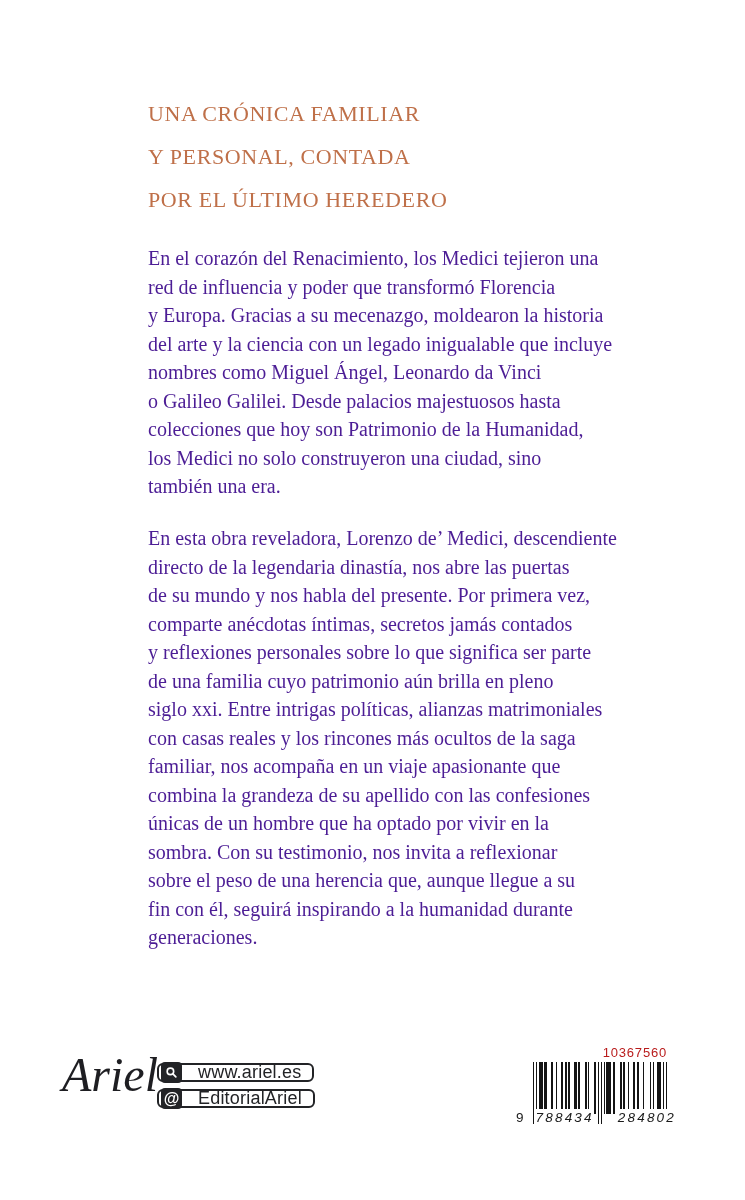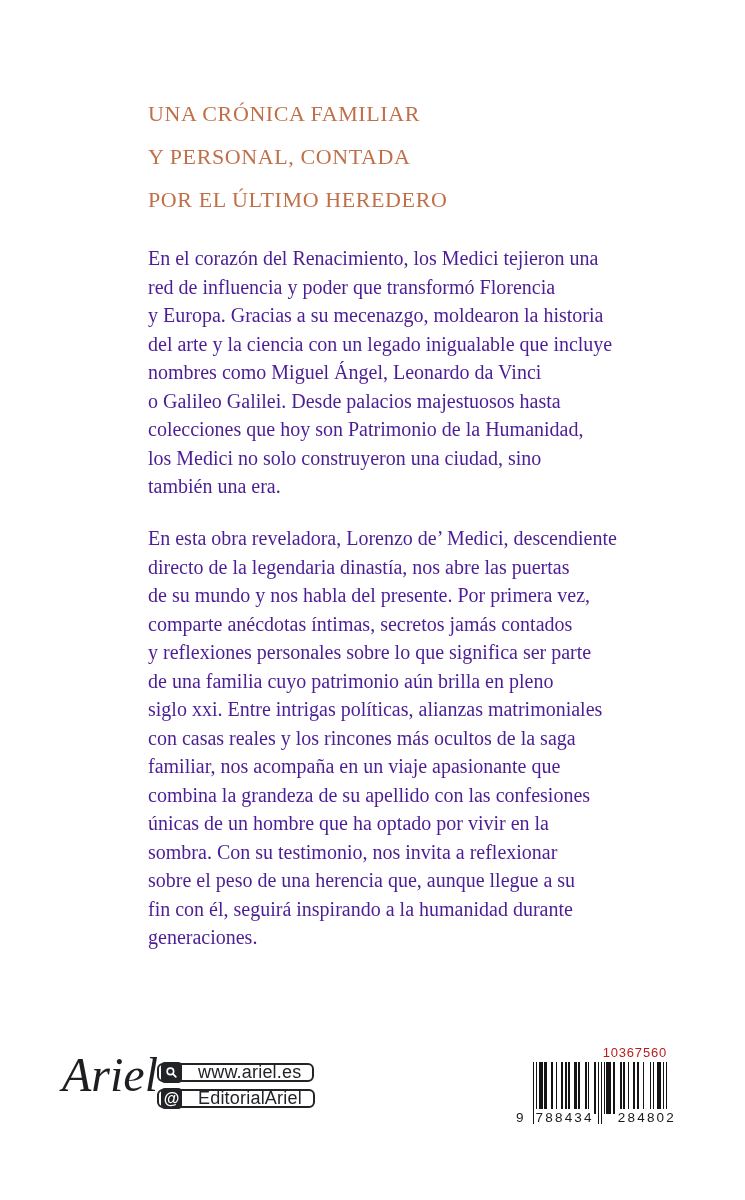--- a/index.html
+++ b/index.html
@@ -129,20 +129,21 @@
     text-align: left;
     padding-left: 2px;
     box-sizing: border-box;
   }
   .bc-digit-group {
     flex: 1;
     text-align: center;
     background: #ffffff;
     letter-spacing: 2.2px;
     margin: 0 12px;
+    font-style: italic;
   }
 </style>
 </head>
 <body>
 
 <div class="page">
 
   <h1 class="headline">UNA CRÓNICA FAMILIAR
 Y PERSONAL, CONTADA
 POR EL ÚLTIMO HEREDERO</h1>

